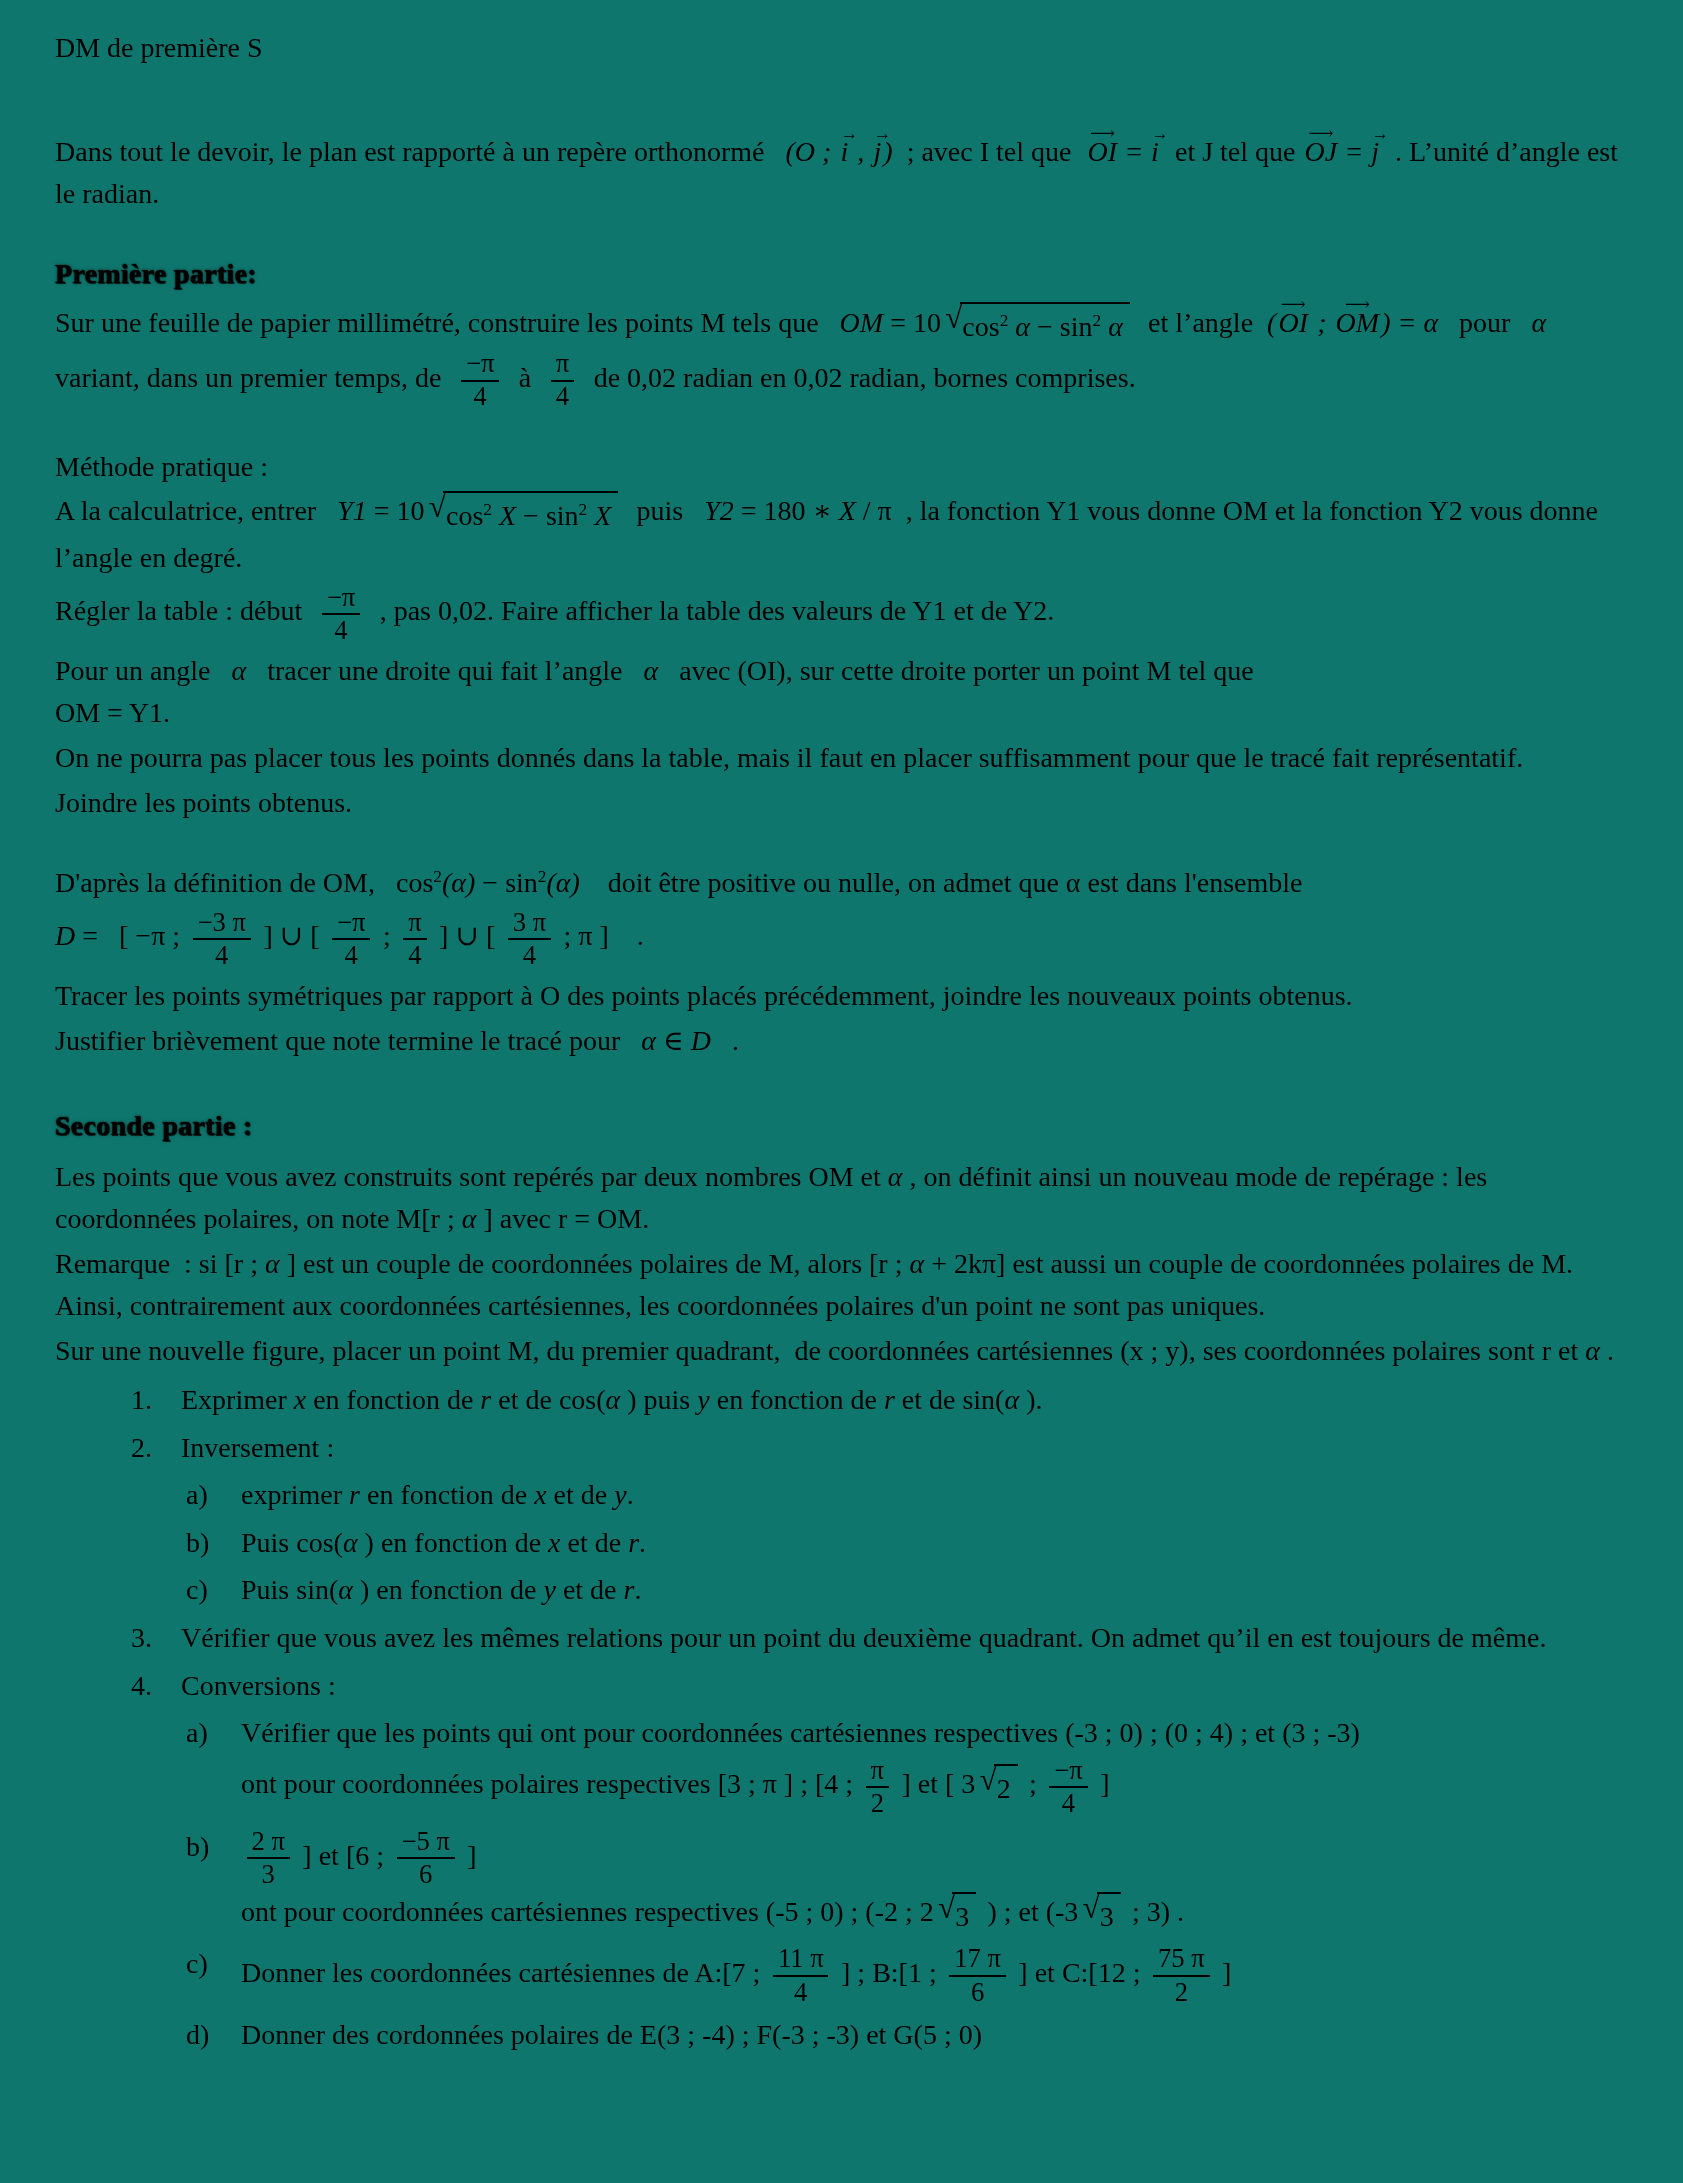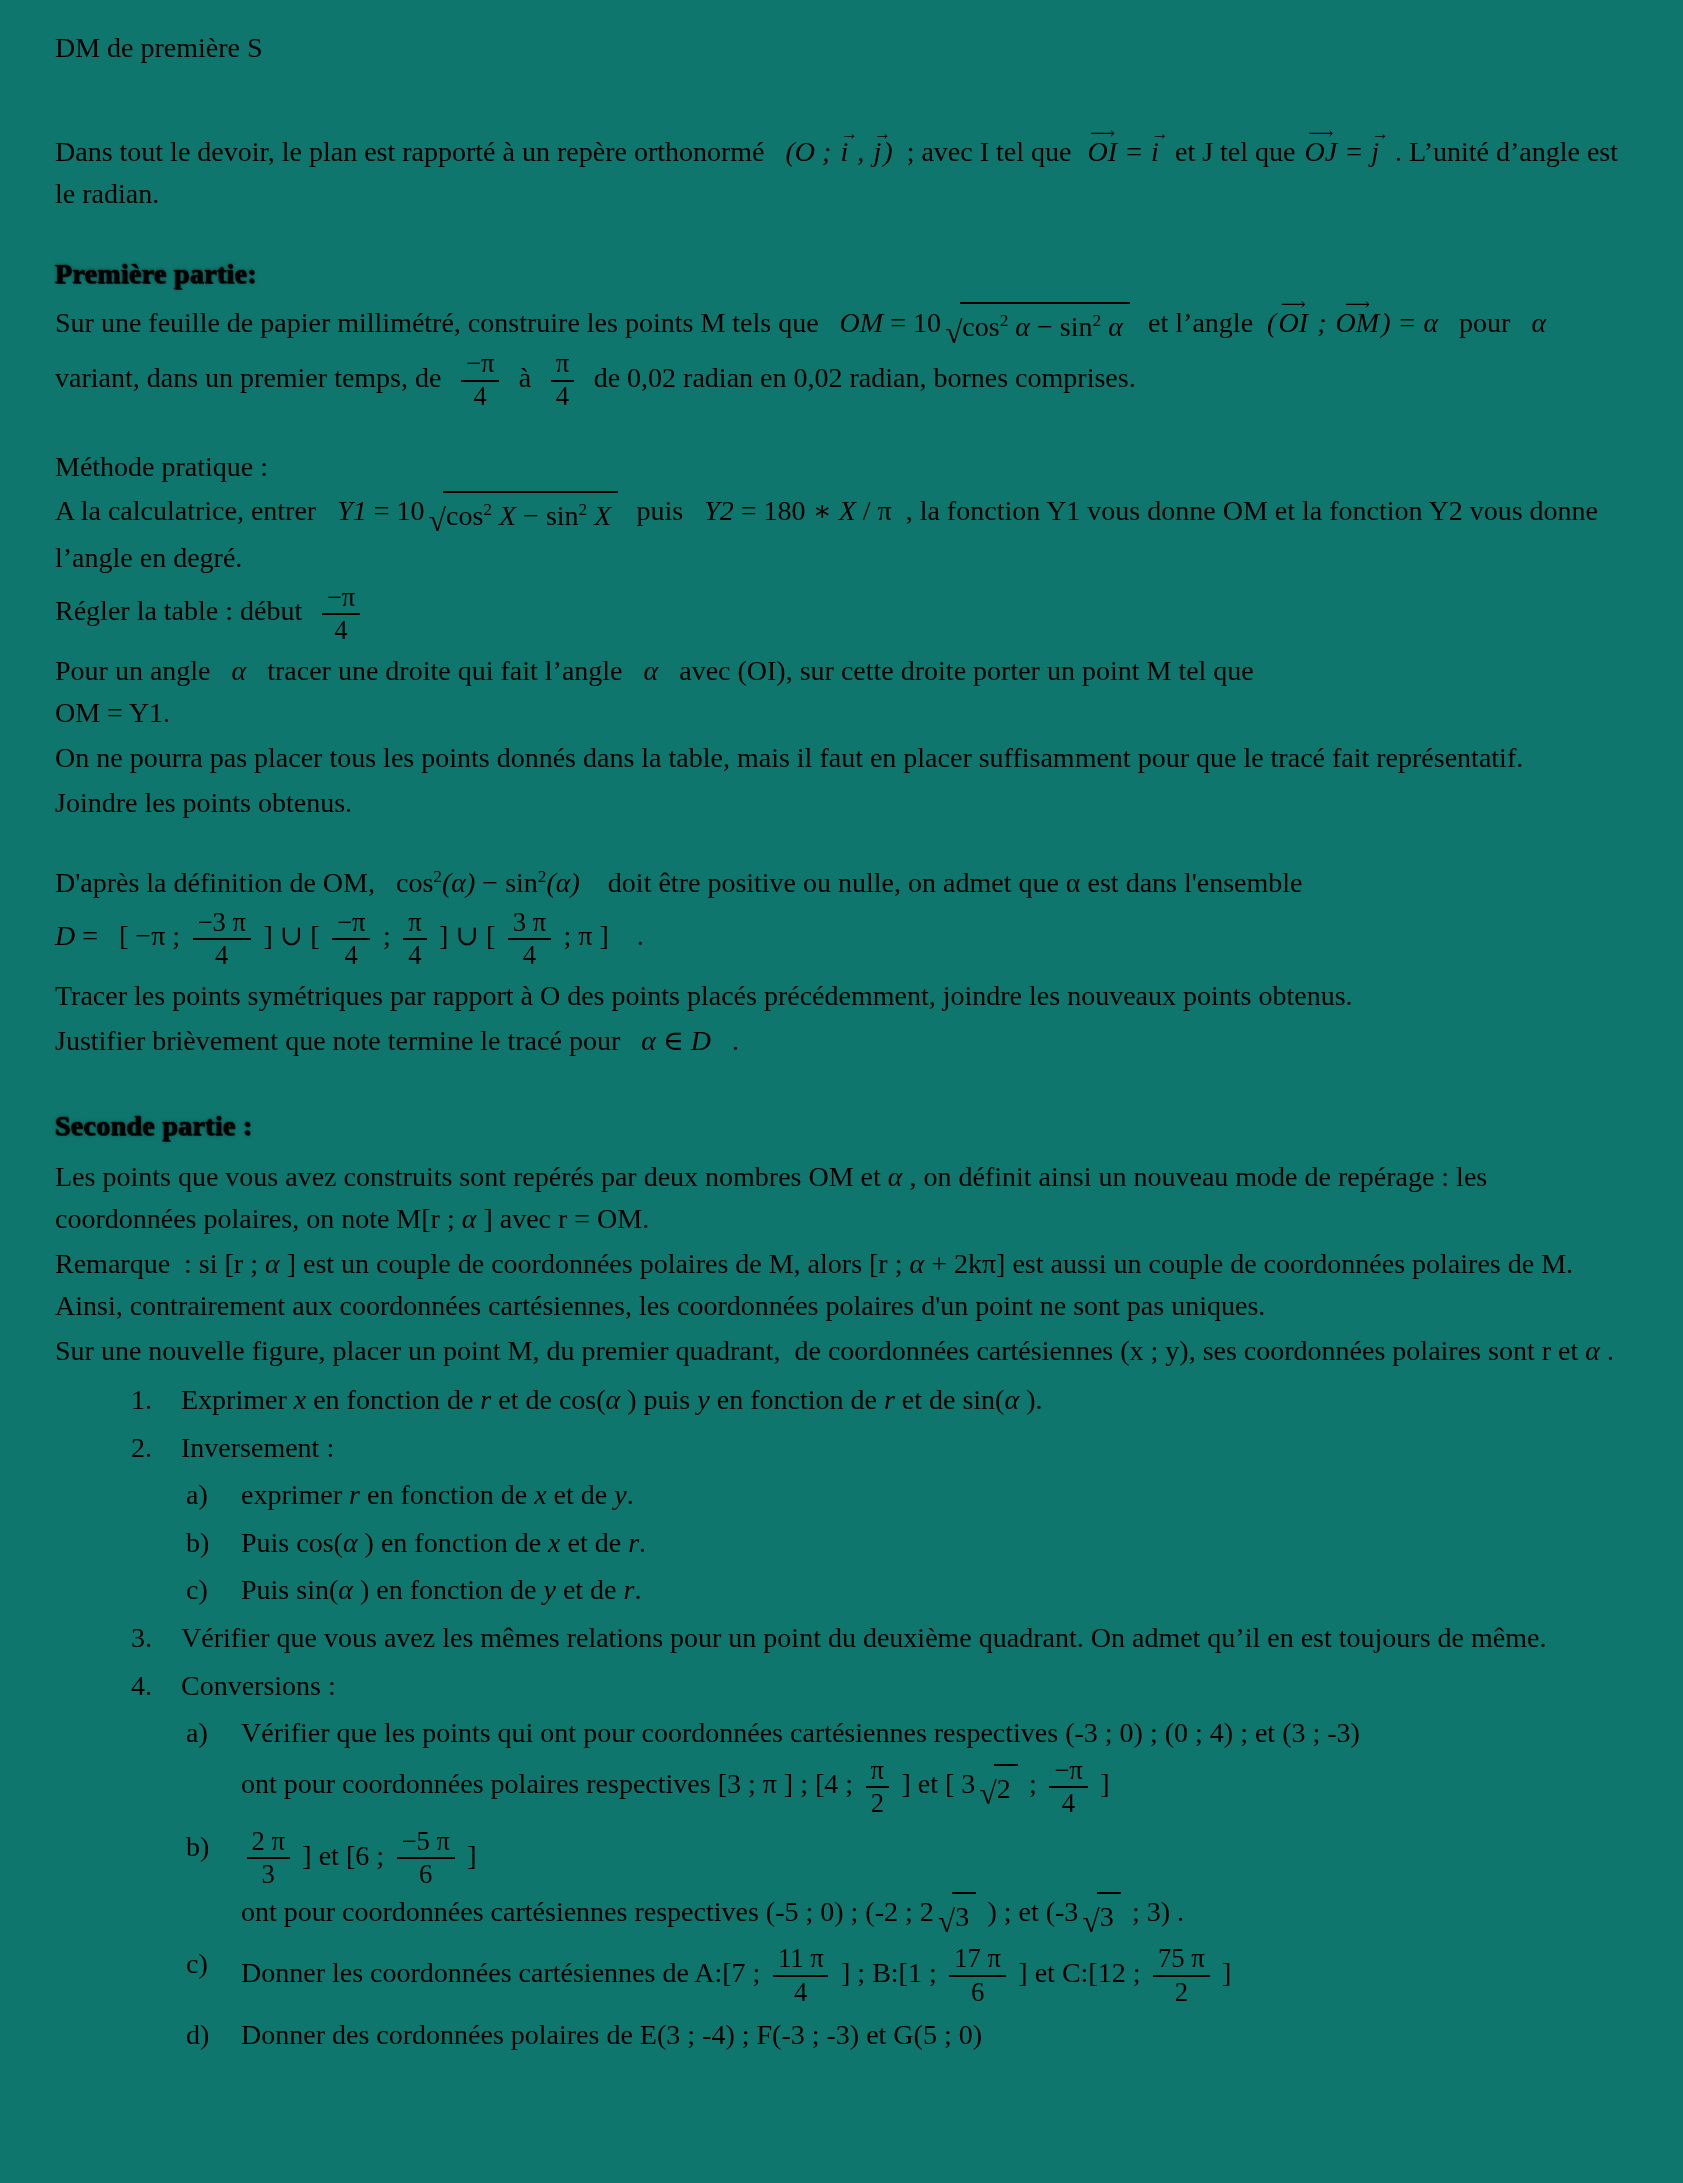--- a/index.html
+++ b/index.html
@@ -24,21 +24,21 @@
   .mb-lg{margin-bottom:32px;}
   .mt-md{margin-top:38px;}
   .mt-sm{margin-top:29px;}
   
   .mit{font-style:italic;}
   .msup{font-size:0.62em;vertical-align:0.55em;}
   .mfrac{display:inline-flex;flex-direction:column;align-items:center;vertical-align:middle;
          margin:1.4px 5.6px;line-height:1.12;font-size:0.95em;}
   .mfrac .fn{padding:0 4.9px 0.7px 4.9px;border-bottom:2.1px solid #000;}
   .mfrac .fd{padding-top:0.7px;}
-  .msqrt{display:inline-flex;align-items:flex-end;vertical-align:middle;margin:0 4.2px;}
+  .msqrt{display:inline-flex;align-items:flex-start;vertical-align:middle;margin:0 4.2px;}
   .msqrt .rad{line-height:1;}
   .msqrt .rad::before{content:"√";font-size:1.12em;}
   .msqrt .radicand{border-top:2.1px solid #000;margin-left:-2.8px;padding:1.4px 7px 0 2.8px;white-space:pre;}
   .mvec{position:relative;display:inline-block;font-style:italic;margin:0 2.1px;}
   .mvec::before{position:absolute;left:0;right:0;top:-0.58em;text-align:center;
                 font-style:normal;font-size:0.62em;}
   .mvec.short::before{content:"→";}
   .mvec.long::before{content:"⟶";}
   
   .list{margin:7px 0 0 76px;}
@@ -58,21 +58,21 @@
   <div class="para intro"><span class="mtext">Dans tout le devoir, le plan est rapporté à un repère orthonormé   </span><span class="mit">(O ; </span><span class="mvec short">i</span><span class="mit"> , </span><span class="mvec short">j</span><span class="mit">)</span><span class="mtext">  ; avec I tel que  </span><span class="mvec long">OI</span><span class="mtext"> = </span><span class="mvec short">i</span><span class="mtext">  et J tel que </span><span class="mvec long">OJ</span><span class="mtext"> = </span><span class="mvec short">j</span><span class="mtext">  . L’unité d’angle est le radian.</span></div>
 
   <div class="para heading-smudge">Première partie:</div>
 
   <div class="para mb-lg"><span class="mtext">Sur une feuille de papier millimétré, construire les points M tels que   </span><span class="mit">OM</span><span class="mtext"> = 10</span><span class="msqrt"><span class="rad"></span><span class="radicand"><span class="mtext">cos</span><span class="msup">2</span><span class="mit"> α</span><span class="mtext"> − sin</span><span class="msup">2</span><span class="mit"> α</span></span></span><span class="mtext">  et l’angle  </span><span class="mit">(</span><span class="mvec long">OI</span><span class="mit"> ; </span><span class="mvec long">OM</span><span class="mit">) = α</span><span class="mtext">   pour   </span><span class="mit">α</span><span class="mtext">   variant, dans un premier temps, de  </span><span class="mfrac"><span class="fn">−π</span><span class="fd">4</span></span><span class="mtext">  à  </span><span class="mfrac"><span class="fn">π</span><span class="fd">4</span></span><span class="mtext">  de 0,02 radian en 0,02 radian, bornes comprises.</span></div>
 
   <div class="para mt-sm">Méthode pratique :</div>
 
   <div class="para"><span class="mtext">A la calculatrice, entrer   </span><span class="mit">Y1</span><span class="mtext"> = 10</span><span class="msqrt"><span class="rad"></span><span class="radicand"><span class="mtext">cos</span><span class="msup">2</span><span class="mit"> X</span><span class="mtext"> − sin</span><span class="msup">2</span><span class="mit"> X</span></span></span><span class="mtext">  puis   </span><span class="mit">Y2</span><span class="mtext"> = 180 ∗ </span><span class="mit">X</span><span class="mtext"> / π  , la fonction Y1 vous donne OM et la fonction Y2 vous donne l’angle en degré.</span></div>
 
-  <div class="para"><span class="mtext">Régler la table : début  </span><span class="mfrac"><span class="fn">−π</span><span class="fd">4</span></span></div>
+  <div class="para"><span class="mtext">Régler la table : début  </span><span class="mfrac"><span class="fn">−π</span><span class="fd">4</span></span><span class="mtext">  , pas 0,02. Faire afficher la table des valeurs de Y1 et de Y2.</span></div>
 
   <div class="para"><span class="mtext">Pour un angle   </span><span class="mit">α</span><span class="mtext">   tracer une droite qui fait l’angle   </span><span class="mit">α</span><span class="mtext">   avec (OI), sur cette droite porter un point M tel que
 OM = Y1.</span></div>
 
   <div class="para">On ne pourra pas placer tous les points donnés dans la table, mais il faut en placer suffisamment pour que le tracé fait représentatif.</div>
 
   <div class="para">Joindre les points obtenus.</div>
 
   <div class="para mt-md"><span class="mtext">D'après la définition de OM,   cos</span><span class="msup">2</span><span class="mit">(α)</span><span class="mtext"> − sin</span><span class="msup">2</span><span class="mit">(α)</span><span class="mtext">    doit être positive ou nulle, on admet que α est dans l'ensemble</span></div>
 

